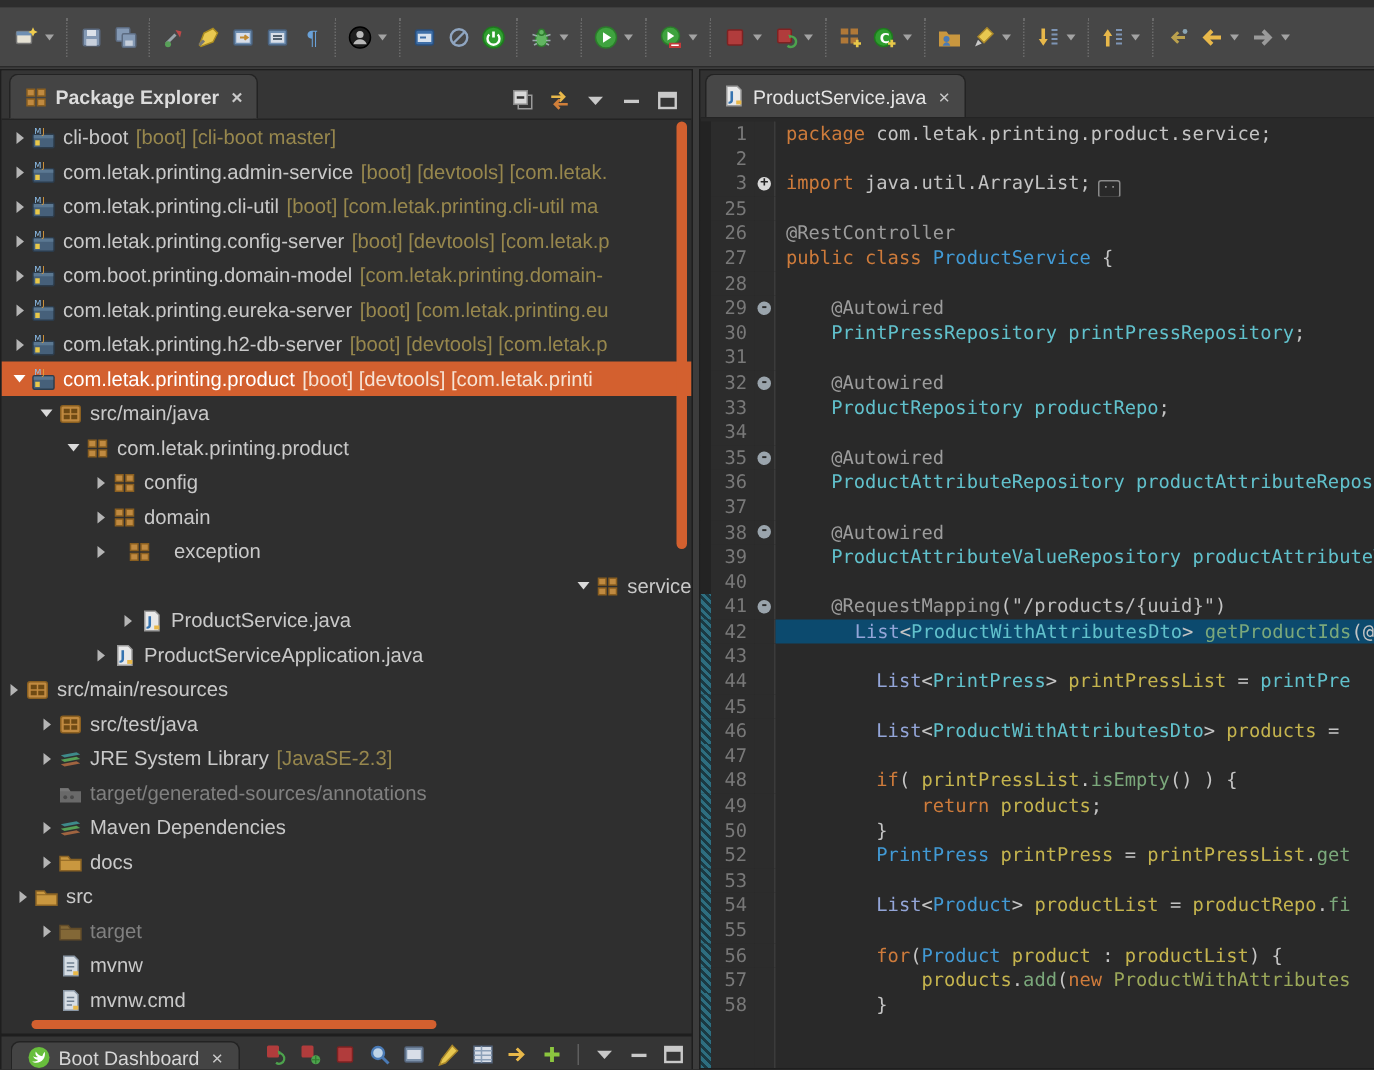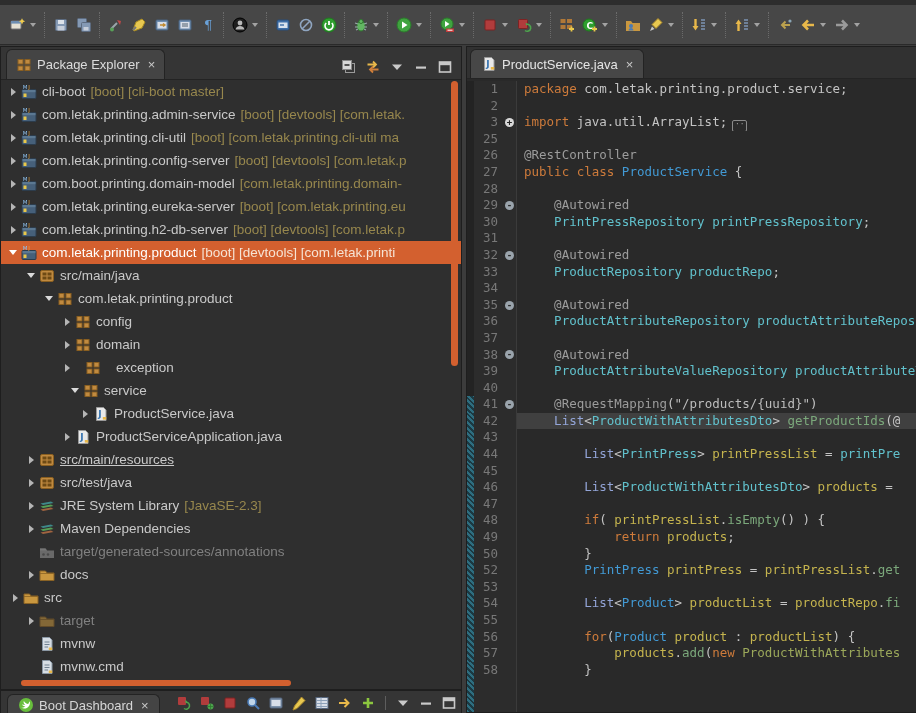--- a/index.html
+++ b/index.html
@@ -15,21 +15,21 @@
   .tbtn{width:23px;height:23px;display:flex;align-items:center;justify-content:center;border-radius:3px;}
   .caret{width:0;height:0;border-left:3.5px solid transparent;border-right:3.5px solid transparent;
          border-top:4px solid #A3A3A3;margin:0 4px 0 1px;}
   
   .left-panel{position:absolute;left:0;top:46px;width:462px;height:644px;background:#2F2F2F;
               border:1px solid #1E1E1E;box-sizing:border-box;}
   .view-tabbar{position:absolute;left:0;top:0;right:0;height:32px;background:#353535;
                border-bottom:1px solid #232323;display:flex;align-items:flex-end;}
   .view-tab{display:flex;align-items:center;gap:6px;height:29px;padding:0 9px;margin-left:5px;
             background:#444;border:1px solid #232323;border-bottom:none;border-radius:6px 6px 0 0;
-            color:#DCDCDC;font-size:13px;}
+            color:#DCDCDC;font-size:13px;font-weight:bold;}
   .view-tools{margin-left:auto;display:flex;align-items:center;gap:8px;padding:0 8px 4px 0;}
   .close-x{color:#C9C9C9;font-size:13px;margin-left:2px;cursor:default;}
   .tree{position:absolute;left:0;top:33px;right:0;bottom:10px;overflow:hidden;}
   .tr{height:23px;display:flex;align-items:center;white-space:nowrap;color:#C9C9C9;font-size:13.5px;}
   .tr .arw{width:16px;flex:none;display:flex;justify-content:center;}
   .ar-c{width:0;height:0;border-left:5px solid #B5B5B5;border-top:4.5px solid transparent;border-bottom:4.5px solid transparent;}
   .ar-e{width:0;height:0;border-top:5.5px solid #DADADA;border-left:4.5px solid transparent;border-right:4.5px solid transparent;}
   .ticon{width:19px;height:16px;flex:none;}
   .tlabel{margin-left:2px;}
   .tdec{color:#97874D;margin-left:5px;}
@@ -62,21 +62,21 @@
   .cl.fill{flex:1;height:auto;}
   .dc{width:7px;flex:none;background:#232323;}
   .dc.on{background:repeating-linear-gradient(45deg,#2E6E80 0 2px,#1B3942 2px 4px);}
   .num{width:29px;flex:none;text-align:right;color:#787878;padding-right:5px;background:#2C2C2C;box-sizing:border-box;}
   .fold{width:13px;flex:none;background:#2C2C2C;border-right:1px solid #3B3B3B;display:flex;align-items:center;justify-content:center;}
   .fm{width:9px;height:9px;border-radius:50%;background:#9AA4AC;color:#2A2A2A;
       font:bold 9px/8px "DejaVu Sans Mono",monospace;text-align:center;}
   .fp{width:9px;height:9px;border-radius:50%;background:#D8D8D8;color:#222;
       font:bold 9px/9px "DejaVu Sans Mono",monospace;text-align:center;}
   .src{flex:1;padding-left:7px;color:#C4C4C4;overflow:hidden;}
-  .cl.hl .src{background:#404040;}
+  .cl.hl .src{background:#0c4a6e;text-align:right;}
   .foldbox{display:inline-block;width:13px;height:10px;border:1px solid #8A8A8A;border-radius:2px;
            margin-left:5px;vertical-align:-1px;color:#9A9A9A;font:8px/8px "DejaVu Sans Mono",monospace;text-align:center;}
   
   .kw{color:#CE7B3B;} .pl{color:#C4C4C4;} .ann{color:#9C9C9C;}
   .ty{color:#61C1CC;} .tb{color:#429AD5;} .if{color:#93A5D8;}
   .lv{color:#C5B44E;} .mt{color:#7BA87B;} .ct{color:#9BA85A;} .st{color:#BDBDBD;}
   svg{display:block;}
 </style>
 </head>
 <body>
@@ -538,21 +538,21 @@
           <span class="ticon">
             <svg width="16" height="16" viewBox="0 0 16 16">
               <rect x="2" y="2.5" width="5" height="4.5" fill="#C08A40" stroke="#8A5F20"></rect>
               <rect x="9" y="2.5" width="5" height="4.5" fill="#C08A40" stroke="#8A5F20"></rect>
               <rect x="2" y="9" width="5" height="4.5" fill="#C08A40" stroke="#8A5F20"></rect>
               <rect x="9" y="9" width="5" height="4.5" fill="#C08A40" stroke="#8A5F20"></rect>
             </svg>
           </span>
           <span class="tlabel">exception</span>
         </div>
-        <div class="tr" style="padding-left: 66px;">
+        <div class="tr" style="padding-left: 25px; justify-content: flex-end;">
           <span class="arw">
             <span class="ar-e"></span>
           </span>
           <span class="ticon">
             <svg width="16" height="16" viewBox="0 0 16 16">
               <rect x="2" y="2.5" width="5" height="4.5" fill="#C08A40" stroke="#8A5F20"></rect>
               <rect x="9" y="2.5" width="5" height="4.5" fill="#C08A40" stroke="#8A5F20"></rect>
               <rect x="2" y="9" width="5" height="4.5" fill="#C08A40" stroke="#8A5F20"></rect>
               <rect x="9" y="9" width="5" height="4.5" fill="#C08A40" stroke="#8A5F20"></rect>
             </svg>
@@ -578,21 +578,21 @@
           </span>
           <span class="ticon">
             <svg width="16" height="16" viewBox="0 0 16 16">
               <path d="M3.5 1.5h7L13 4v10.5H3.5z" fill="#E9E9E9" stroke="#9A9A9A"></path>
               <text x="5.2" y="11" font-size="9" font-weight="bold" fill="#3573B0" font-family="DejaVu Sans">J</text>
               <rect x="9.8" y="11" width="3.4" height="2.6" fill="#E8B84A"></rect>
             </svg>
           </span>
           <span class="tlabel">ProductServiceApplication.java</span>
         </div>
-        <div class="tr" style="padding-left: 22px; text-decoration: underline;">
+        <div class="tr" style="">
           <span class="arw">
             <span class="ar-c"></span>
           </span>
           <span class="ticon">
             <svg width="16" height="16" viewBox="0 0 16 16">
               <rect x="1.5" y="2.5" width="13" height="11" rx="1.5" fill="#C08A40" stroke="#8A5F20"></rect>
               <rect x="3.5" y="4.5" width="4" height="3" fill="#6E4A14"></rect>
               <rect x="8.5" y="4.5" width="4" height="3" fill="#6E4A14"></rect>
               <rect x="3.5" y="8.5" width="4" height="3" fill="#6E4A14"></rect>
               <rect x="8.5" y="8.5" width="4" height="3" fill="#6E4A14"></rect>
@@ -622,44 +622,44 @@
           <span class="ticon">
             <svg width="16" height="16" viewBox="0 0 16 16">
               <path d="M1.5 5.5L12 3.5l2.5 1.5L4 7z" fill="#3E8A8A"></path>
               <path d="M1.5 8.5L12 6.5l2.5 1.5L4 10z" fill="#56A056"></path>
               <path d="M1.5 11.5L12 9.5l2.5 1.5L4 13z" fill="#A06440"></path>
             </svg>
           </span>
           <span class="tlabel">JRE System Library</span>
           <span class="tdec">[JavaSE-2.3]</span>
         </div>
-        <div class="tr" style="padding-left: 22px;">
-          <span class="arw">
-            <span class="ar-c"></span>
-          </span>
-          <span class="ticon">
-            <svg width="16" height="16" viewBox="0 0 16 16">
-              <path d="M1.5 5.5L12 3.5l2.5 1.5L4 7z" fill="#3E8A8A"></path>
-              <path d="M1.5 8.5L12 6.5l2.5 1.5L4 10z" fill="#56A056"></path>
-              <path d="M1.5 11.5L12 9.5l2.5 1.5L4 13z" fill="#A06440"></path>
-            </svg>
-          </span>
-          <span class="tlabel">Maven Dependencies</span>
-        </div>
         <div class="tr gray" style="padding-left: 22px;">
           <span class="arw"></span>
           <span class="ticon">
             <svg width="16" height="16" viewBox="0 0 16 16">
               <path d="M1 4.5h5.5L8 6.5h7V14H1z" fill="#9A9A9A"></path>
               <path d="M1 4.5h5.5L8 6.5H1z" fill="#B0B0B0"></path>
               <circle cx="4.5" cy="10.5" r="1.3" fill="#5E5E5E"></circle>
               <circle cx="9" cy="10.5" r="1.3" fill="#5E5E5E"></circle>
             </svg>
           </span>
           <span class="tlabel">target/generated-sources/annotations</span>
+        </div>
+        <div class="tr" style="padding-left: 22px;">
+          <span class="arw">
+            <span class="ar-c"></span>
+          </span>
+          <span class="ticon">
+            <svg width="16" height="16" viewBox="0 0 16 16">
+              <path d="M1.5 5.5L12 3.5l2.5 1.5L4 7z" fill="#3E8A8A"></path>
+              <path d="M1.5 8.5L12 6.5l2.5 1.5L4 10z" fill="#56A056"></path>
+              <path d="M1.5 11.5L12 9.5l2.5 1.5L4 13z" fill="#A06440"></path>
+            </svg>
+          </span>
+          <span class="tlabel">Maven Dependencies</span>
         </div>
         <div class="tr" style="padding-left: 22px;">
           <span class="arw">
             <span class="ar-c"></span>
           </span>
           <span class="ticon">
             <svg width="16" height="16" viewBox="0 0 16 16">
               <path d="M1 4h5.5L8 6h7v7.5H1z" fill="#C9973F" stroke="#8A6325"></path>
               <path d="M1 6.5h14" stroke="#8A6325" stroke-width=".8"></path>
             </svg>

